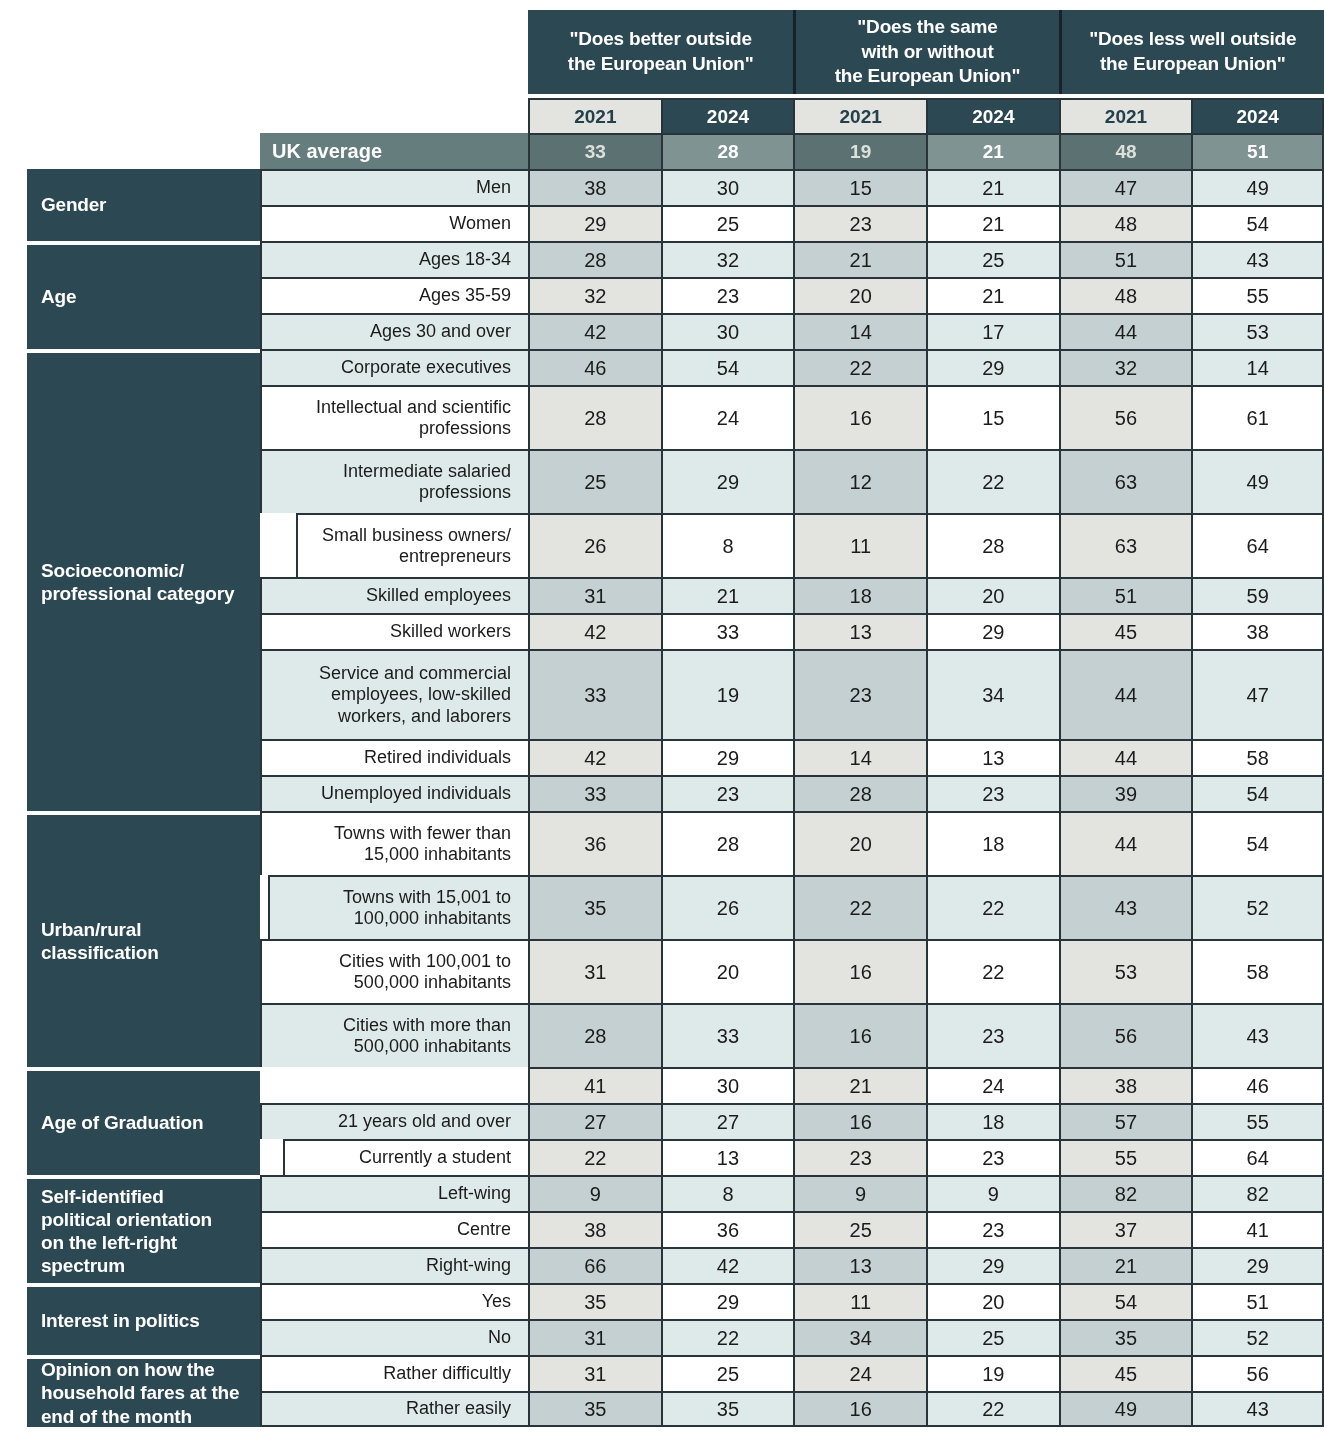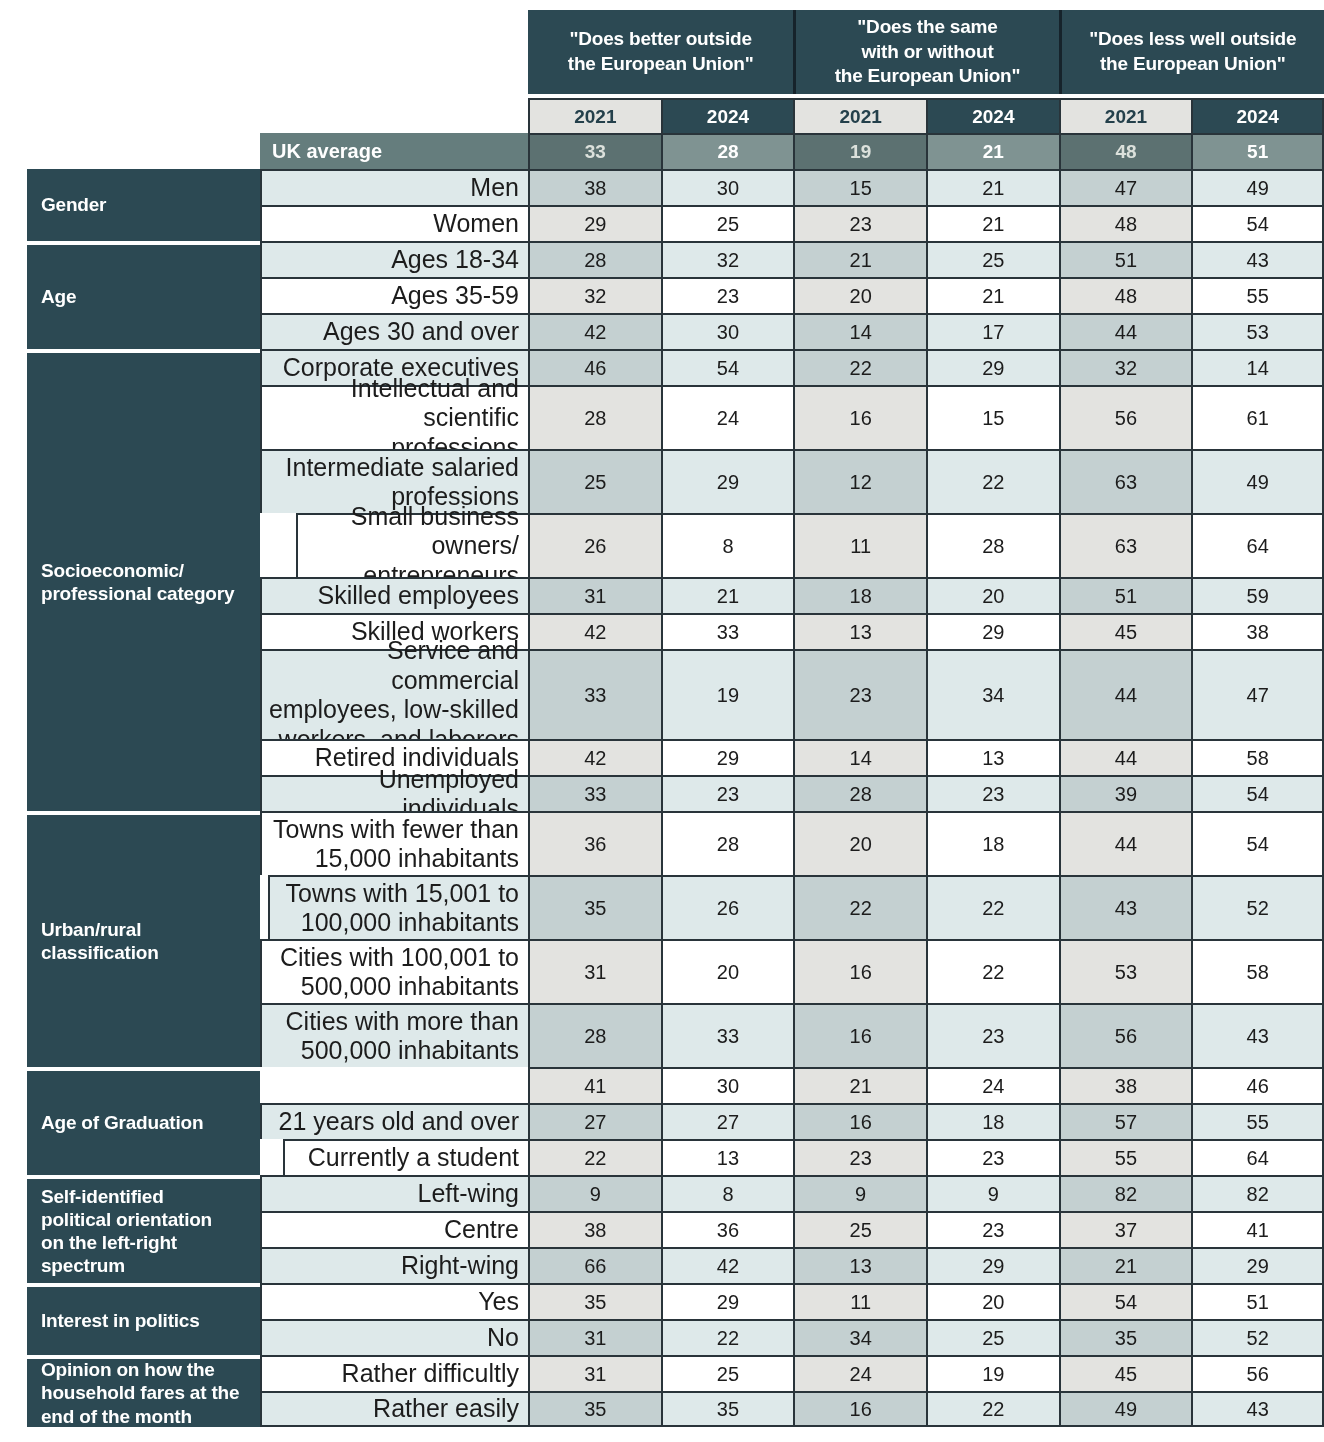--- a/index.html
+++ b/index.html
@@ -36,22 +36,22 @@
   .uk21 { background: var(--sage21); color: #dce1dc; }
   .uk24 { background: var(--sage24); color: #ffffff; }
   .grp {
     background: var(--teal); color: #fff; font-weight: 700; font-size: 19px;
     line-height: 1.22; text-align: left; white-space: pre-line;
     display: flex; align-items: center; justify-content: flex-start;
     padding: 0 10px 0 14px; letter-spacing: -0.2px;
   }
   .sep { border-top: 4px solid #ffffff; }
   .rlab {
-    justify-content: flex-end; text-align: right; padding-right: 9px;
-    font-size: 25px; color: var(--txt); line-height: 1.18; white-space: pre-line;
+    justify-content: flex-end; text-align: right; padding-right: 17px;
+    font-size: 18px; color: var(--txt); line-height: 1.18; white-space: pre-line;
   }
   .val { font-size: 20px; color: var(--txt); }
   .t24 { background: var(--tint); }
   .t21 { background: var(--tint21); }
   .w24 { background: #ffffff; }
   .w21 { background: var(--gray21); }
 </style>
 </head>
 <body>
 

